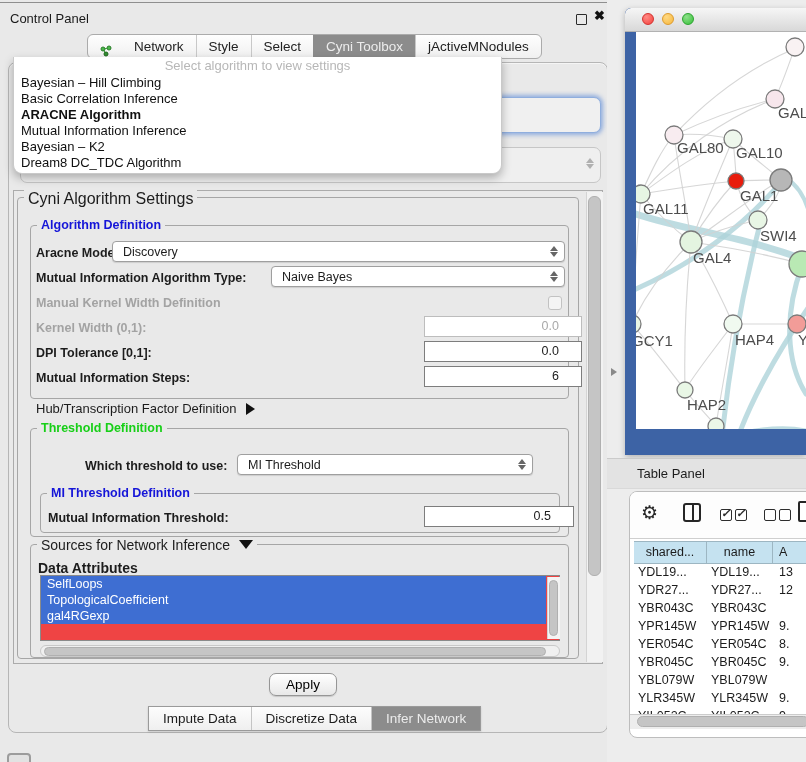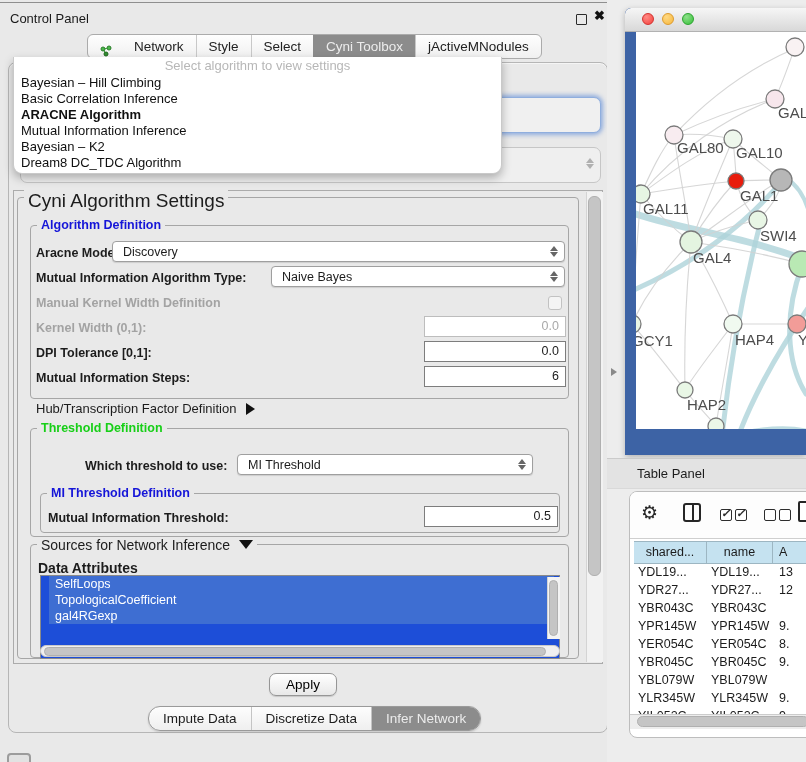--- a/index.html
+++ b/index.html
@@ -13,36 +13,36 @@
   .legend{position:absolute;top:-8px;left:6px;background:#e9e9e9;padding:0 4px;font-size:12.5px;font-weight:bold;white-space:nowrap;}
   
   .combo{position:absolute;background:#fff;border:1px solid #9f9f9f;border-radius:4px;height:21px;
          font-size:12.5px;line-height:21px;padding-left:10px;box-sizing:border-box;box-shadow:0 1px 1px rgba(0,0,0,.12);}
   .spin{position:absolute;right:5px;top:3px;width:11px;}
   .spin i{display:block;width:0;height:0;border-left:4px solid transparent;border-right:4px solid transparent;margin:1px auto;}
   .spin .up{border-bottom:5px solid #666;}
   .spin .dn{border-top:5px solid #666;}
   
   .field{position:absolute;background:#fff;border:1px solid #7d7d7d;height:19px;font-size:12.5px;line-height:19px;
-         text-align:right;padding-right:6px;box-sizing:content-box;}
+         text-align:right;padding-right:22px;box-sizing:content-box;}
   .field.dis{border-color:#bdbdbd;color:#a9a9a9;}
   
   .dd{position:absolute;background:#fff;border:1px solid #c9c9c9;border-top:none;border-radius:0 0 9px 9px;
       box-shadow:0 4px 10px rgba(0,0,0,.28);}
   .dd-hint{height:18px;line-height:18px;text-align:center;color:#b7b7b7;font-size:13px;}
   .dd-item{height:16px;line-height:16px;padding-left:7px;font-size:13px;color:#101010;white-space:nowrap;}
   .dd-item.bold{font-weight:bold;}
   
   .tabbar{position:absolute;left:87px;top:34px;height:23px;display:flex;border:1px solid #ababab;border-radius:6px;
           background:linear-gradient(#fefefe,#f0f0f0);overflow:hidden;}
   .tab{height:23px;line-height:23px;font-size:13.5px;padding:0 12px;color:#222;border-left:1px solid #c8c8c8;display:flex;align-items:center;gap:22px;}
   .tab:first-child{border-left:none;}
   .tab.sel{background:#8c8c8c;color:#ececec;border-left:1px solid #8c8c8c;}
   
-  .btabs{position:absolute;left:148px;top:706px;height:23px;display:flex;border:1px solid #9a9a9a;border-radius:12px;
+  .btabs{position:absolute;left:148px;top:706px;height:23px;display:flex;border:1px solid #9a9a9a;border-radius:0;
          background:linear-gradient(#fdfdfd,#efefef);overflow:hidden;box-shadow:0 1px 2px rgba(0,0,0,.15);align-items:center;}
   .btab{height:23px;line-height:23px;font-size:13.5px;padding:0 14px;border-left:1px solid #c4c4c4;}
   .btab:first-child{border-left:none;}
   .btab.sel{background:#8c8c8c;color:#ececec;}
   
   .attr-item{height:16px;line-height:16px;font-size:12.5px;padding-left:6px;color:#fff;background:#3e6ed2;width:499px;white-space:nowrap;overflow:hidden;}
   
   .sb-track-v{position:absolute;background:#f2f2f2;border-left:1px solid #d4d4d4;}
   .sb-thumb{position:absolute;background:#c5c5c5;border:1px solid #b0b0b0;border-radius:6px;}
   
@@ -111,21 +111,21 @@
       <div class="dd-item">Bayesian – K2</div>
       <div class="dd-item">Dream8 DC_TDC Algorithm</div>
     </div>
 </div>
 
 <div class="abs" style="left:13px;top:190px;width:590px;height:474px;border:1px solid #ababab;background:#e9e9e9;box-sizing:border-box;"></div>
 <div class="sb-track-v" style="left:586px;top:192px;width:16px;height:470px;"></div>
 <div class="sb-thumb" style="left:588px;top:196px;width:11px;height:378px;"></div>
 
 <div class="fs" style="left:17px;top:197px;width:560px;height:460px;">
-  <span class="legend" style="font-weight:normal;font-size:19px;">Cyni Algorithm Settings</span>
+  <span class="legend" style="font-weight:normal;font-size:16px;">Cyni Algorithm Settings</span>
 </div>
 
 <div class="fs" style="left:30px;top:225px;width:537px;height:172px;">
   <span class="legend" style="color:#1515d8;">Algorithm Definition</span>
 </div>
 <div class="abs lbl" style="left:36px;top:246px;">Aracne Mode:</div>
 <div class="combo" style="left:112px;top:241px;width:453px;">
   <span>Discovery</span>
   <span class="spin">
       <i class="up"></i>
@@ -171,21 +171,21 @@
 <div class="abs lbl" style="left:48px;top:511px;">Mutual Information Threshold:</div>
 <div class="field" style="left:424px;top:506px;width:126px;">0.5</div>
 
 <div class="fs" style="left:30px;top:544px;width:537px;height:112px;">
   <span class="legend" style="font-weight:normal;font-size:14px;">
     <span>Sources for Network Inference</span>
     <span style="display:inline-block;margin-left:5px;width:0;height:0;border-left:7px solid transparent;border-right:7px solid transparent;border-top:9px solid #111;vertical-align:1px;"></span>
   </span>
 </div>
 <div class="abs lbl" style="left:38px;top:560px;font-size:14px;">Data Attributes</div>
-<div class="abs" style="left:40px;top:575px;width:520px;height:84px;border:1px solid #8a8a8a;background:#1d4ed8;overflow:hidden;box-sizing:border-box;padding-left:8px;">
+<div class="abs" style="left:40px;top:575px;width:520px;height:66px;border:1px solid #8a8a8a;background:#ef4444;overflow:hidden;box-sizing:border-box;">
   <div id="attr-items">
       <div class="attr-item">SelfLoops</div>
       <div class="attr-item">TopologicalCoefficient</div>
       <div class="attr-item">gal4RGexp</div>
     </div>
 </div>
 <div class="sb-track-v" style="left:547px;top:577px;width:12px;height:62px;background:#f4f4f4;"></div>
 <div class="sb-thumb" style="left:549px;top:580px;width:7px;height:54px;"></div>
 <div class="abs" style="left:40px;top:645px;width:520px;height:12px;background:#f0f0f0;border:1px solid #c9c9c9;border-radius:6px;box-sizing:border-box;"></div>
 <div class="sb-thumb" style="left:44px;top:647px;width:500px;height:7px;"></div>

